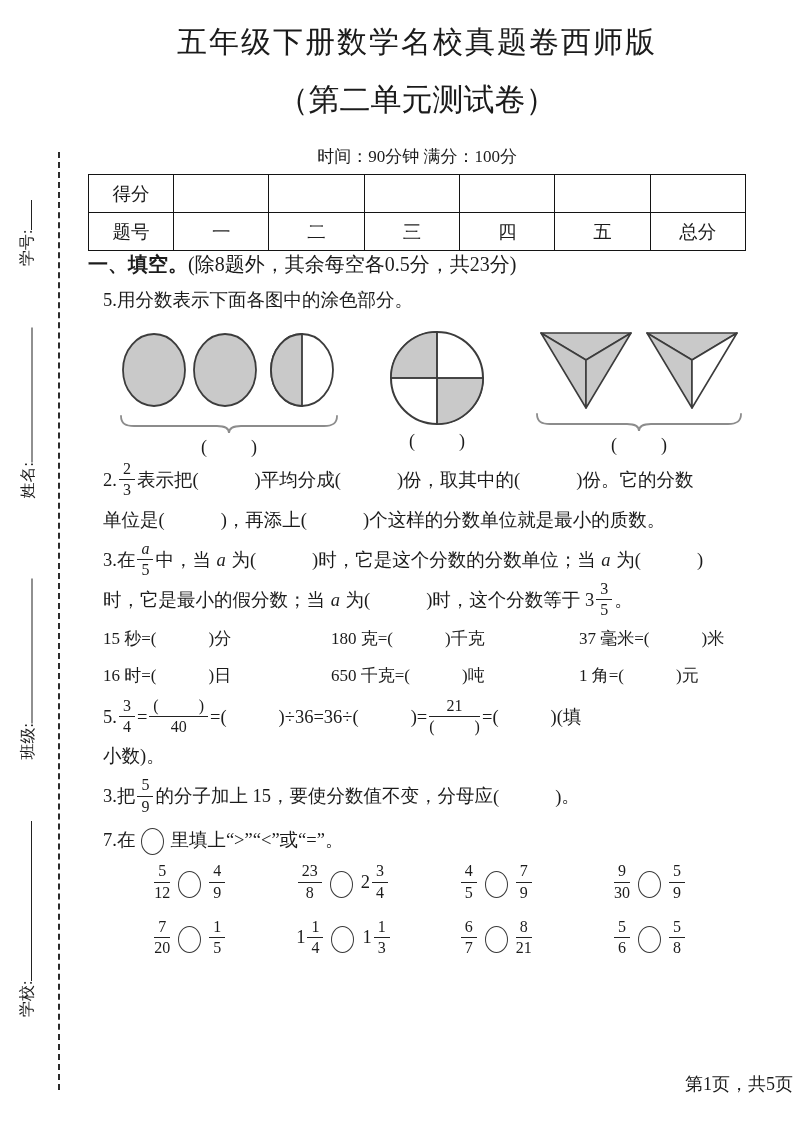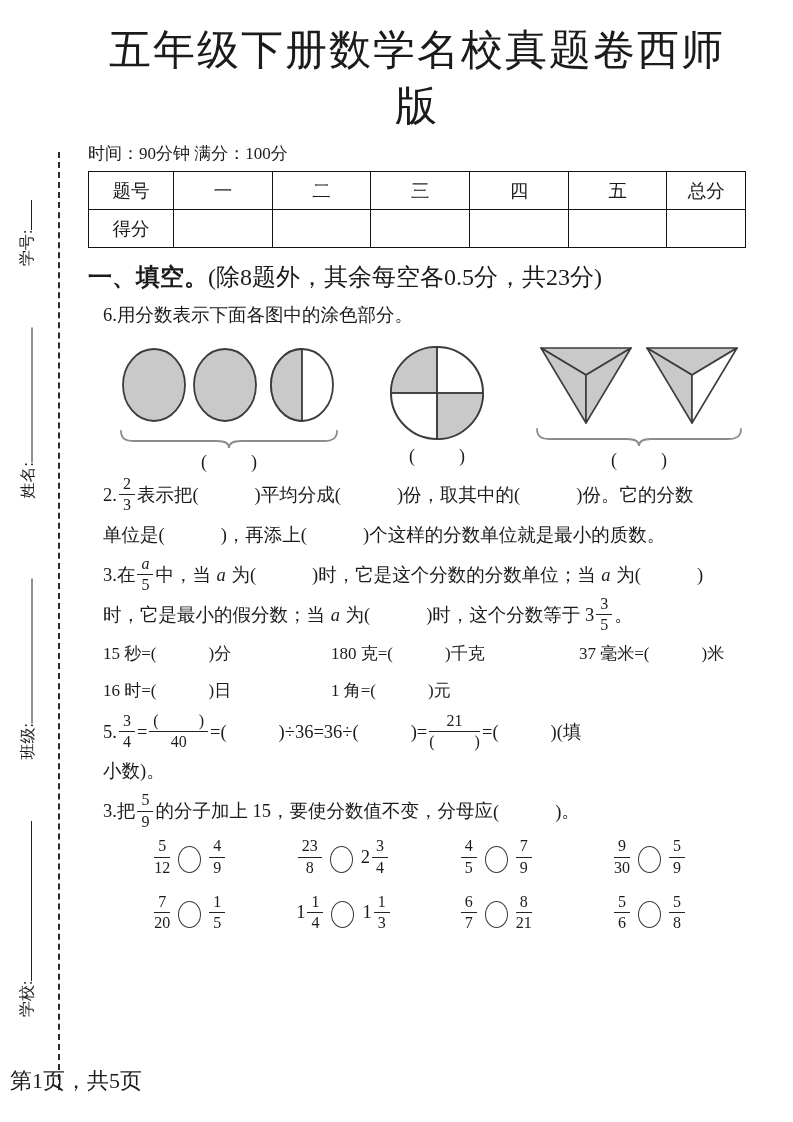--- a/index.html
+++ b/index.html
@@ -1,39 +1,39 @@
 <!DOCTYPE html>
 <html><head>
 <meta charset="utf-8">
 <style>
   html,body{margin:0;padding:0;background:#e8e8e8;}
   .page{position:relative;width:793px;height:1122px;background:#ffffff;margin:0 auto;
         font-family:"Liberation Serif","DejaVu Serif",serif;color:#1b1b1b;overflow:hidden;}
   .content{position:absolute;left:88px;top:0;width:658px;}
-  .title{margin-top:22px;text-align:center;font-size:42px;letter-spacing:2px;font-weight:500;}
+  .title{margin-top:22px;text-align:center;font-size:30px;letter-spacing:2px;font-weight:500;}
   .subtitle{margin-top:16px;text-align:center;font-size:31px;}
-  .info{margin-top:8px;text-align:left;font-size:17px;}
+  .info{margin-top:24px;text-align:center;font-size:17px;}
   table.score{width:100%;border-collapse:collapse;margin-top:6px;table-layout:fixed;}
   .score th,.score td{border:1.6px solid #141414;height:37px;text-align:center;
         font-weight:normal;font-size:18.5px;padding:0;}
   .score th:first-child,.score td:first-child{width:12.8%;}
   .score th:last-child{width:11.8%;}
-  .section-head{margin-top:13px;font-size:24px;}
+  .section-head{font-size:20px;}
   .section-head b{font-weight:bold;}
   .q{font-size:18.5px;line-height:1.95;margin-top:4px;padding-left:15px;}
   .figs{display:flex;justify-content:space-between;align-items:flex-start;
         margin-top:8px;padding:0 2px 0 30px;}
   .fig-col{display:flex;flex-direction:column;align-items:center;}
   .fig-caption{font-size:18px;margin-top:1px;}
   .q4-grid{display:grid;grid-template-columns:228px 248px auto;padding-left:15px;
         font-size:17px;line-height:2.15;}
   .q7-grid{display:grid;grid-template-columns:repeat(4,1fr);justify-items:center;
         padding:6px 20px 0 25px;font-size:18.5px;row-gap:16px;}
   .q7-item{display:flex;align-items:center;}
-  .footer{position:absolute;left:10px;right:0;bottom:26px;text-align:left;font-size:22px;}
+  .footer{position:absolute;left:0;right:0;bottom:26px;text-align:right;font-size:18px;}
   
   .sidebar{position:absolute;left:0;top:0;width:62px;height:1122px;}
   .cutline{position:absolute;left:58px;top:152px;height:938px;border-left:2.2px dashed #2b2b2b;}
   .side-unit{position:absolute;height:24px;line-height:24px;white-space:nowrap;
         transform:rotate(-90deg);font-size:16px;}
   .side-line{display:inline-block;height:1px;border-bottom:1.6px solid #222;}
   
   .mix{display:inline-block;vertical-align:middle;margin:0 2px;transform:translateY(-2px);}
   .whole{display:inline-block;vertical-align:middle;margin-right:2px;font-size:18.5px;}
   .frac{display:inline-block;vertical-align:middle;text-align:center;font-size:16px;line-height:1.15;}
@@ -56,50 +56,51 @@
       <div class="side-unit" style="width: 88px; left: -17px; top: 210px;"><span>学号:</span><span class="side-line" style="width: 30px;"></span></div>
       <div class="side-unit" style="width: 193px; left: -69.5px; top: 390px;"><span>姓名:</span><span class="side-line" style="width: 135px;"></span></div>
       <div class="side-unit" style="width: 203px; left: -74.5px; top: 646px;"><span>班级:</span><span class="side-line" style="width: 145px;"></span></div>
       <div class="side-unit" style="width: 218px; left: -82px; top: 896px;"><span>学校:</span><span class="side-line" style="width: 160px;"></span></div>
     </div>
   <div class="cutline"></div>
 
   <div class="content">
 
     <div class="title">五年级下册数学名校真题卷西师版</div>
+    <div class="subtitle">（第二单元测试卷）</div>
     <div class="info">时间：90分钟  满分：100分</div>
 
     <table class="score">
       <tbody>
           <tr>
+        <td>得分</td>
+      <td></td>
+            <td></td>
+            <td></td>
+            <td></td>
+            <td></td>
+            <td></td>
+          </tr>
+      <tr>
             <th>题号</th>
             <th>一</th>
             <th>二</th>
             <th>三</th>
             <th>四</th>
             <th>五</th>
             <th>总分</th>
           </tr>
-      <tr>
-        <td>得分</td>
-      <td></td>
-            <td></td>
-            <td></td>
-            <td></td>
-            <td></td>
-            <td></td>
-          </tr>
     </tbody>
       </table>
 
     <div class="section-head">
       <b>一、填空。</b><span>(除8题外，其余每空各0.5分，共23分)</span>
     </div>
 
-    <div class="q"><span>6.用分数表示下面各图中的涂色部分。</span></div>
+    <div class="q"><span>5.用分数表示下面各图中的涂色部分。</span></div>
 
     <div class="figs">
       <div class="fig-col">
         <svg width="222" height="88" viewBox="0 0 222 88">
           <ellipse cx="36" cy="44" rx="31" ry="36" fill="#c9c9c9" stroke="#3c3c3c" stroke-width="1.8"></ellipse>
           <ellipse cx="107" cy="44" rx="31" ry="36" fill="#c9c9c9" stroke="#3c3c3c" stroke-width="1.8"></ellipse>
           <ellipse cx="184" cy="44" rx="31" ry="36" fill="#ffffff" stroke="#3c3c3c" stroke-width="1.8"></ellipse>
           <path d="M184,8 A31,36 0 0 0 184,80 Z" fill="#c9c9c9" stroke="#3c3c3c" stroke-width="1.8"></path>
         </svg>
         <svg class="brace" width="222" height="22" viewBox="0 0 222 22">
@@ -134,24 +135,26 @@
       </div>
     </div>
 
     <div class="q"><span>2.</span><span class="mix"><span class="frac"><span class="fn">2</span><span class="fd">3</span></span></span><span>表示把</span><span class="blank">(<span class="sp" style="width: 56px;"></span>)</span><span>平均分成</span><span class="blank">(<span class="sp" style="width: 56px;"></span>)</span><span>份，取其中的</span><span class="blank">(<span class="sp" style="width: 56px;"></span>)</span><span>份。它的分数</span><br><span>单位是</span><span class="blank">(<span class="sp" style="width: 56px;"></span>)</span><span>，再添上</span><span class="blank">(<span class="sp" style="width: 56px;"></span>)</span><span>个这样的分数单位就是最小的质数。</span></div>
     <div class="q"><span>3.在</span><span class="mix"><span class="frac"><span class="fn it">a</span><span class="fd">5</span></span></span><span>中，当 </span><span class="var">a</span><span> 为</span><span class="blank">(<span class="sp" style="width: 56px;"></span>)</span><span>时，它是这个分数的分数单位；当 </span><span class="var">a</span><span> 为</span><span class="blank">(<span class="sp" style="width: 56px;"></span>)</span><br><span>时，它是最小的假分数；当 </span><span class="var">a</span><span> 为</span><span class="blank">(<span class="sp" style="width: 56px;"></span>)</span><span>时，这个分数等于 3</span><span class="mix"><span class="frac"><span class="fn">3</span><span class="fd">5</span></span></span><span>。</span></div>
     <div class="q4-grid">
         <span class="q4-item"><span>15 秒=</span><span class="blank">(<span class="sp" style="width: 52px;"></span>)</span><span>分</span></span>
         <span class="q4-item"><span>180 克=</span><span class="blank">(<span class="sp" style="width: 52px;"></span>)</span><span>千克</span></span>
         <span class="q4-item"><span>37 毫米=</span><span class="blank">(<span class="sp" style="width: 52px;"></span>)</span><span>米</span></span>
         <span class="q4-item"><span>16 时=</span><span class="blank">(<span class="sp" style="width: 52px;"></span>)</span><span>日</span></span>
+        <span class="q4-item"><span>650 千克=</span><span class="blank">(<span class="sp" style="width: 52px;"></span>)</span><span>吨</span></span>
         <span class="q4-item"><span>1 角=</span><span class="blank">(<span class="sp" style="width: 52px;"></span>)</span><span>元</span></span>
       </div>
     <div class="q"><span>5.</span><span class="mix"><span class="frac"><span class="fn">3</span><span class="fd">4</span></span></span><span>=</span><span class="mix"><span class="frac"><span class="fn"><span class="blank">(<span class="sp" style="width: 40px;"></span>)</span></span><span class="fd">40</span></span></span><span>=</span><span class="blank">(<span class="sp" style="width: 52px;"></span>)</span><span>÷36=36÷</span><span class="blank">(<span class="sp" style="width: 52px;"></span>)</span><span>=</span><span class="mix"><span class="frac"><span class="fn">21</span><span class="fd"><span class="blank">(<span class="sp" style="width: 40px;"></span>)</span></span></span></span><span>=</span><span class="blank">(<span class="sp" style="width: 52px;"></span>)</span><span>(填</span><br><span>小数)。</span></div>
     <div class="q"><span>3.把</span><span class="mix"><span class="frac"><span class="fn">5</span><span class="fd">9</span></span></span><span>的分子加上 15，要使分数值不变，分母应</span><span class="blank">(<span class="sp" style="width: 56px;"></span>)</span><span>。</span></div>
+    <div class="q"><span>7.在</span><span class="cmp"></span><span>里填上“&gt;”“&lt;”或“=”。</span></div>
     <div class="q7-grid">
         <span class="q7-item">
           <span class="mix"><span class="frac"><span class="fn">5</span><span class="fd">12</span></span></span>
           <span class="cmp"></span>
           <span class="mix"><span class="frac"><span class="fn">4</span><span class="fd">9</span></span></span>
         </span>
         <span class="q7-item">
           <span class="mix"><span class="frac"><span class="fn">23</span><span class="fd">8</span></span></span>
           <span class="cmp"></span>
           <span class="mix"><span class="whole">2</span><span class="frac"><span class="fn">3</span><span class="fd">4</span></span></span>

